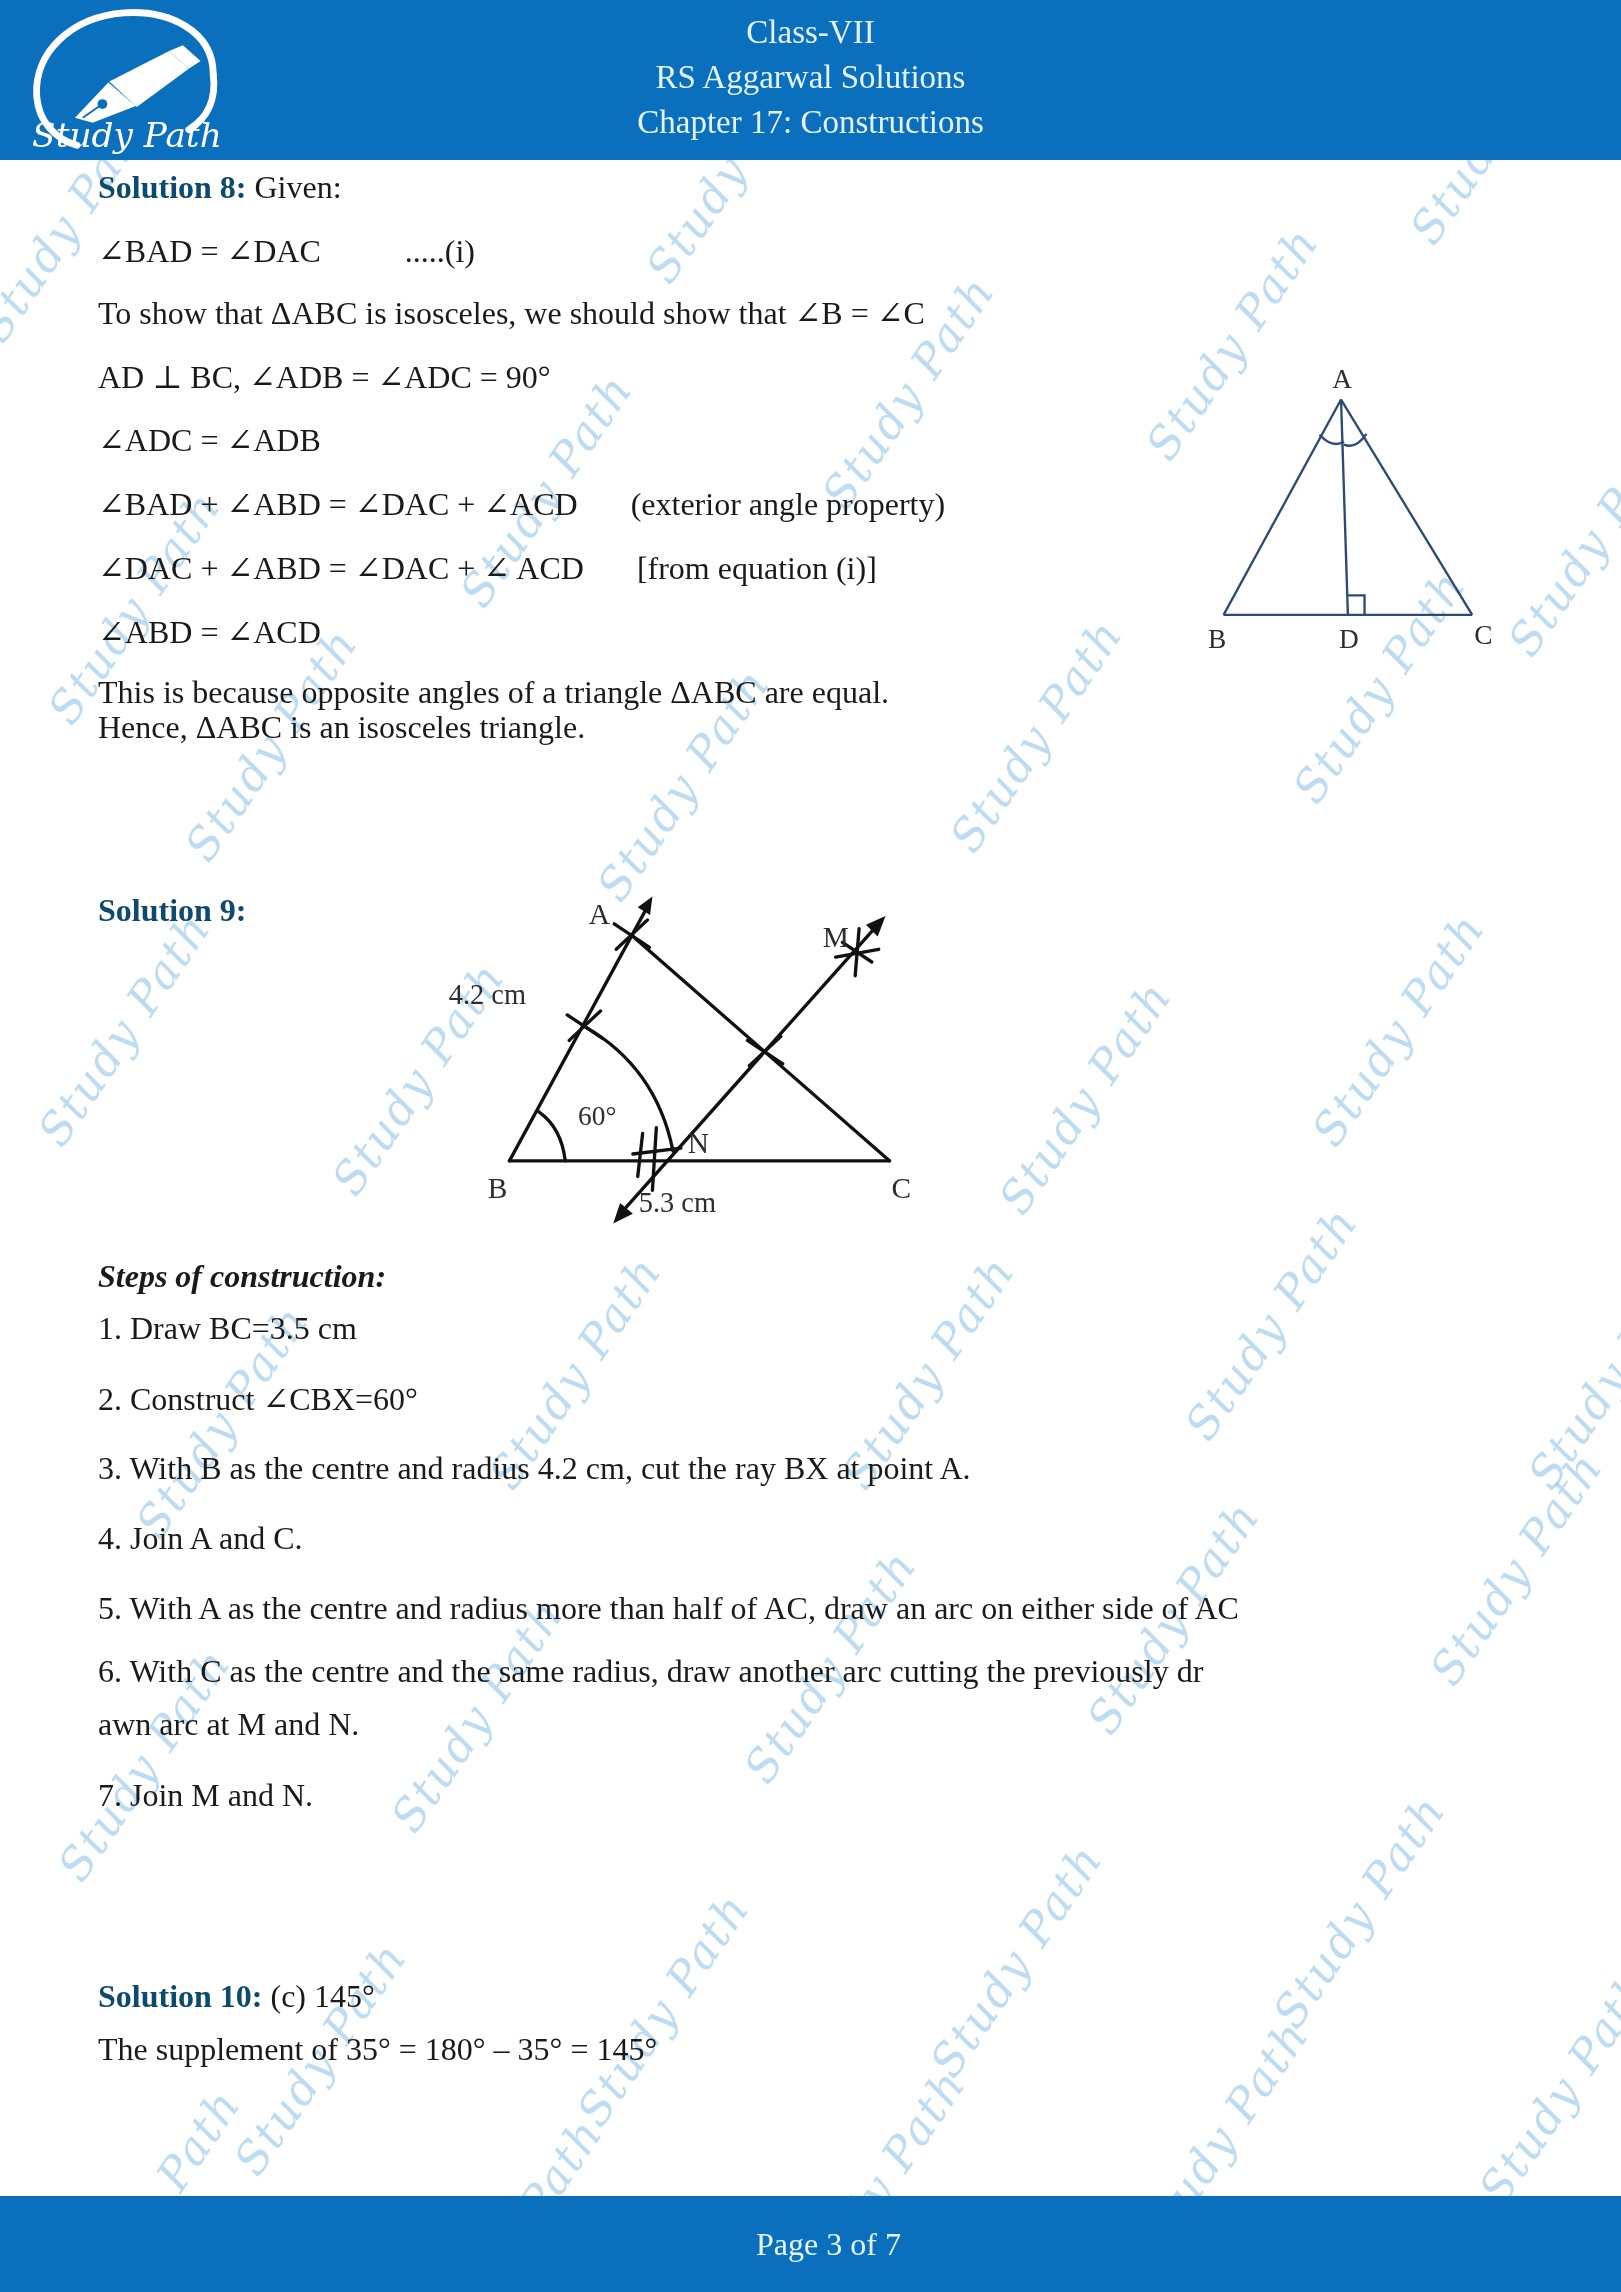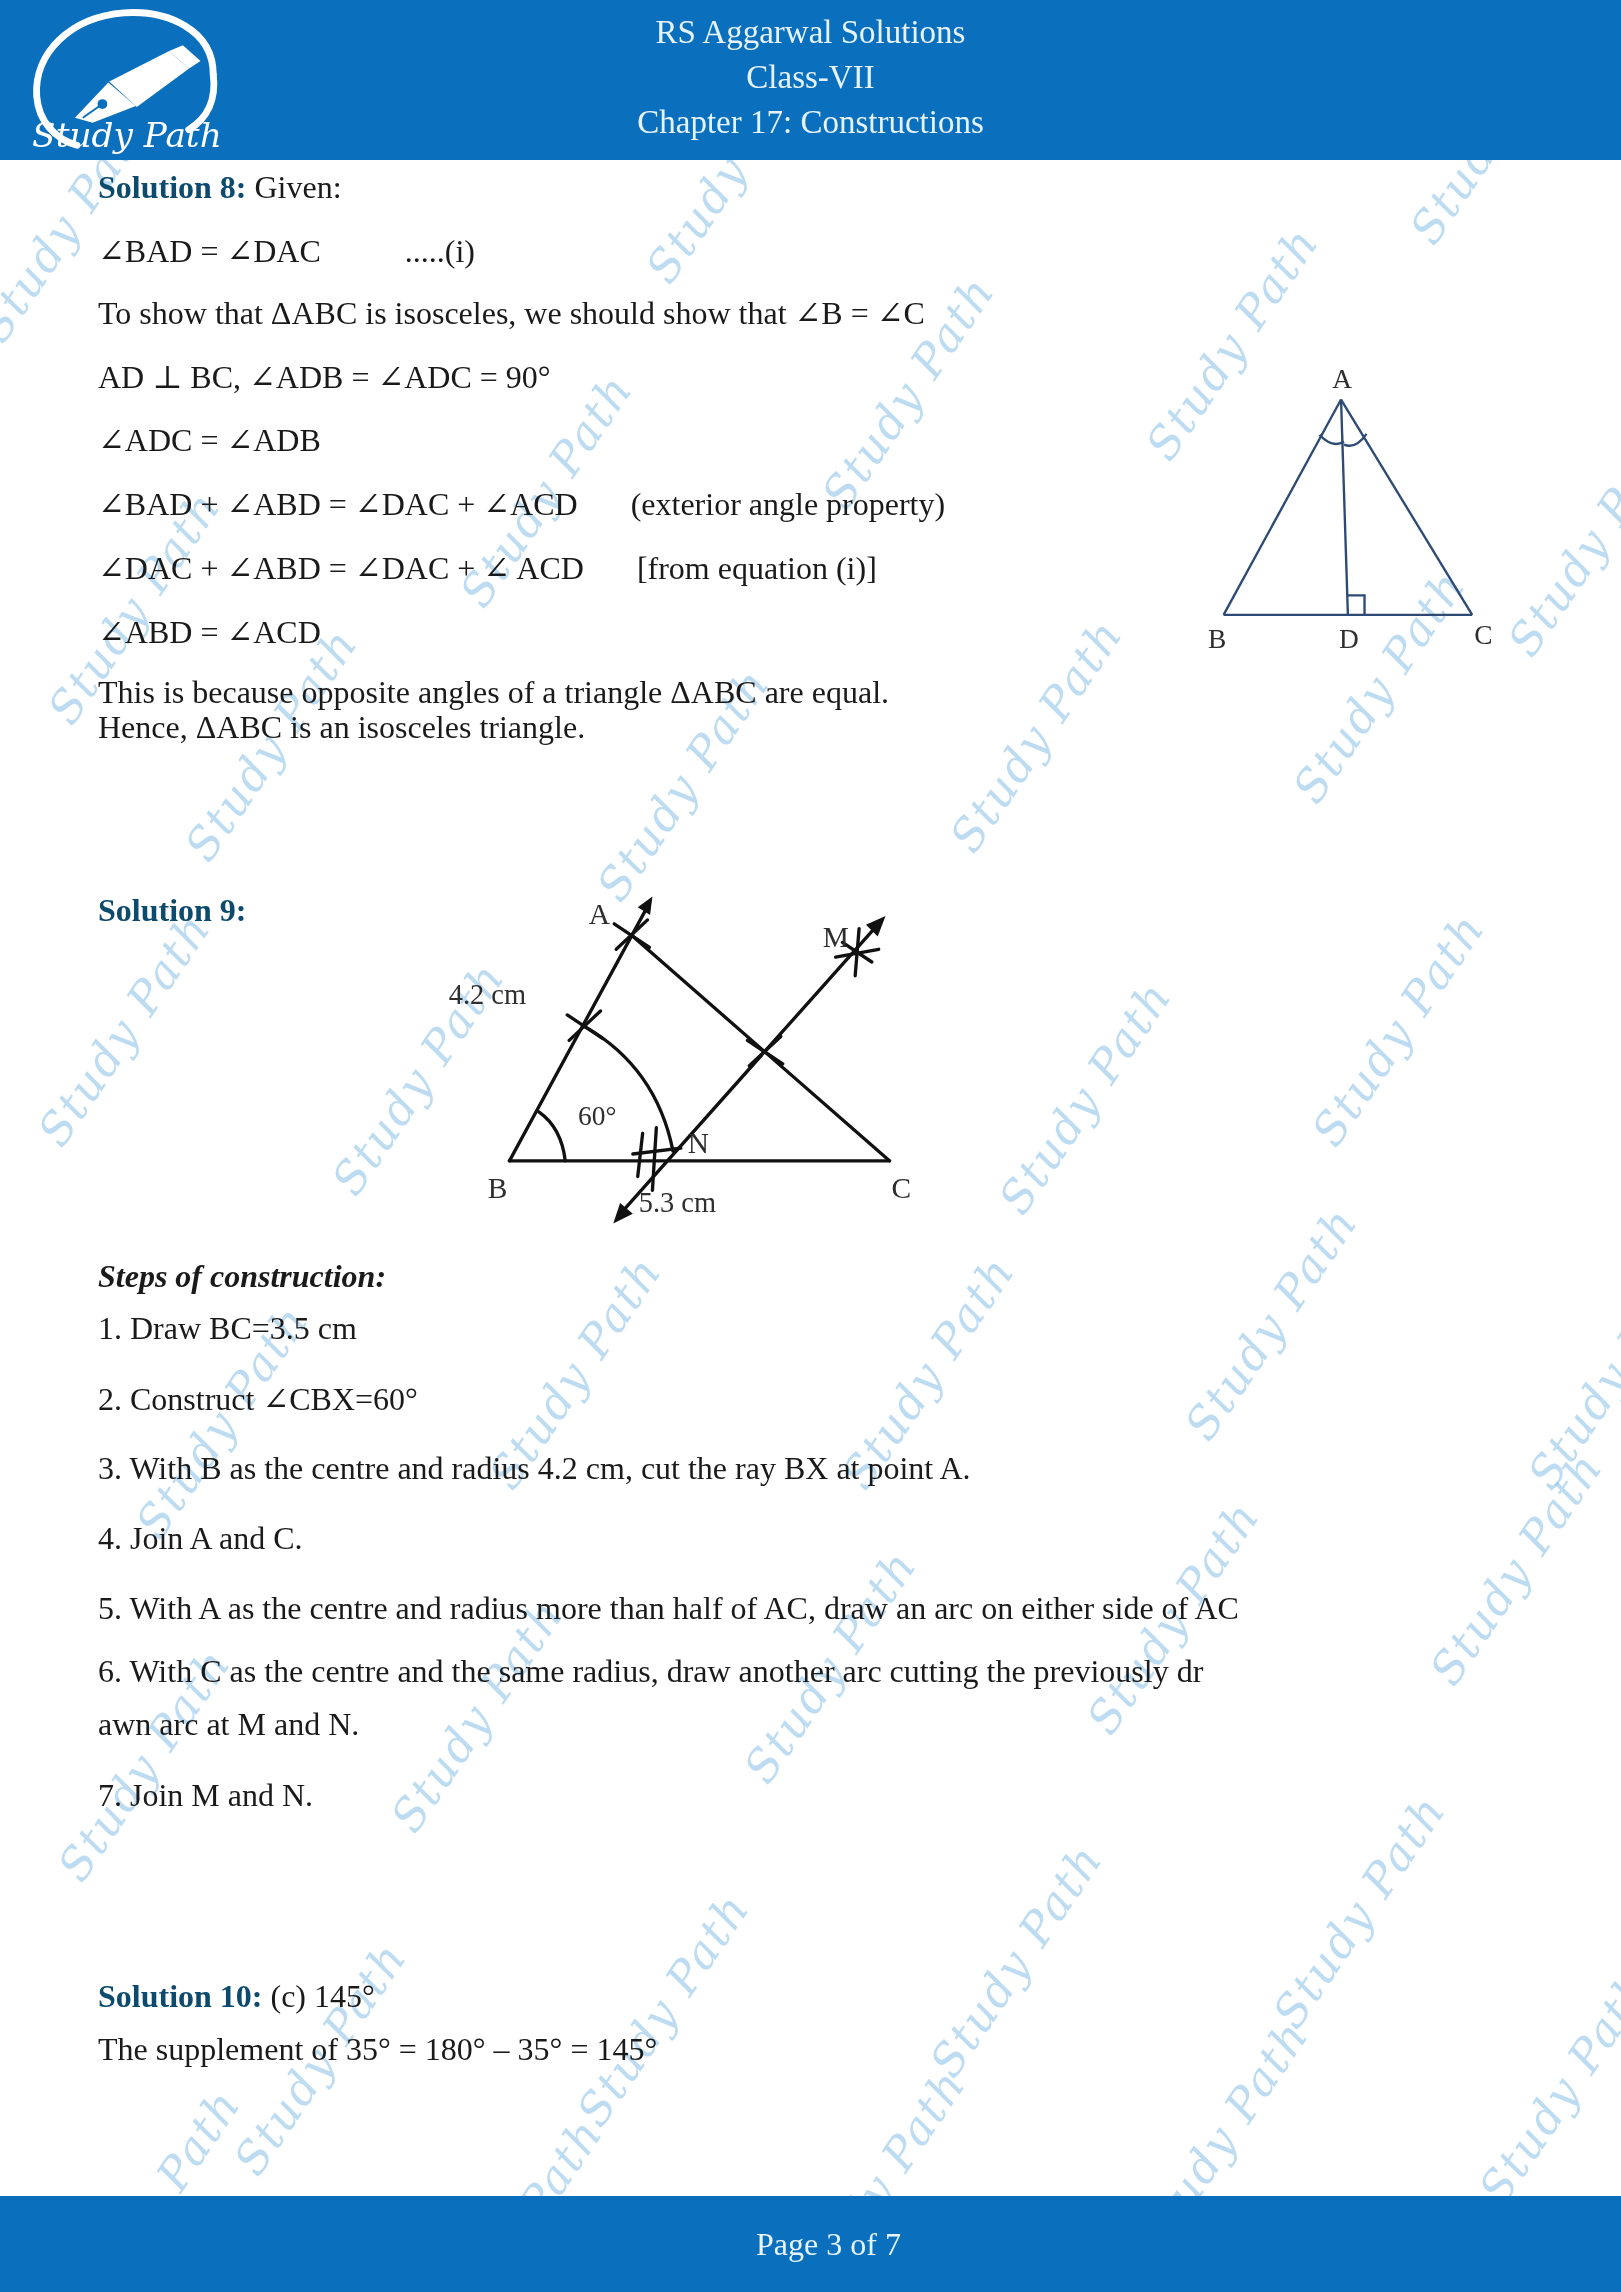--- a/index.html
+++ b/index.html
@@ -101,22 +101,22 @@
           <polygon points="62,116 96,80 124,104 80,121" fill="#ffffff"></polygon>
           <circle cx="90" cy="102" r="5" fill="#0a6fbd"></circle>
           <polygon points="97,79 158,48 178,66 125,105" fill="#ffffff"></polygon>
           <polygon points="158,48 172,42 190,58 178,66" fill="#ffffff"></polygon>
           <line x1="90" y1="102" x2="70" y2="116" stroke="#0a6fbd" stroke-width="2"></line>
         </g>
         <text x="115" y="146" text-anchor="middle" font-size="35" font-style="italic" font-family="DejaVu Serif, serif" fill="#ffffff">Study Path</text>
       </svg>
     </div>
     <div class="header-titles">
+      <div>Class-VII</div>
       <div>RS Aggarwal Solutions</div>
-      <div>Class-VII</div>
       <div>Chapter 17: Constructions</div>
     </div>
   </header>
 
   <div class="bl" style="top:169px">
     <span class="green">Solution 8:</span>
     <span>Given:</span>
   </div>
   <div class="bl" style="top:232px">
     <span>∠BAD = ∠DAC</span>

